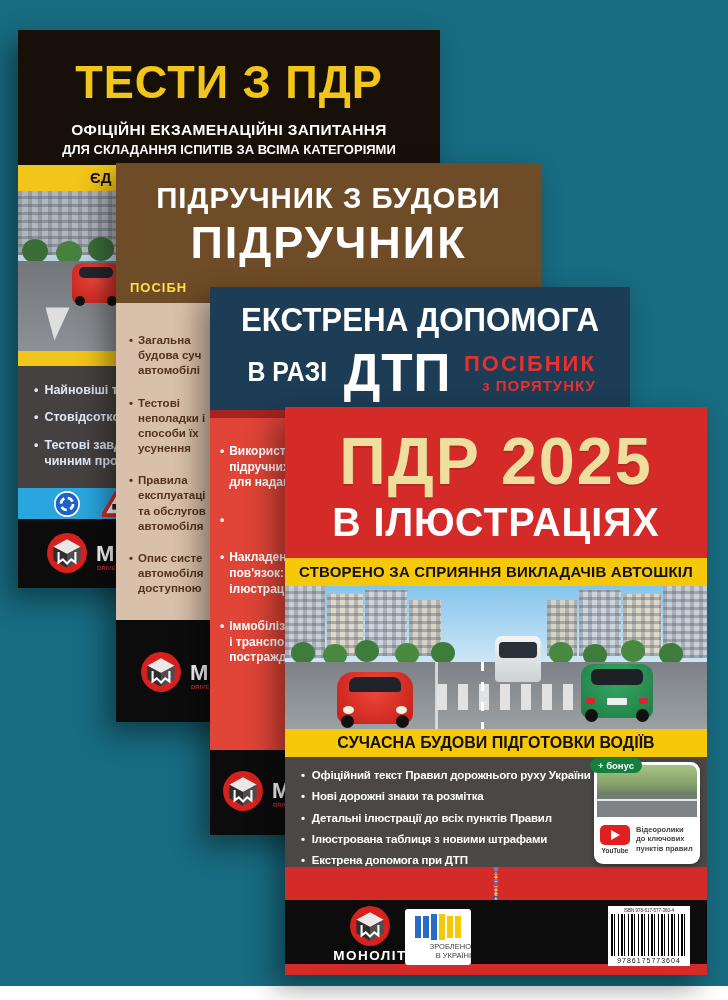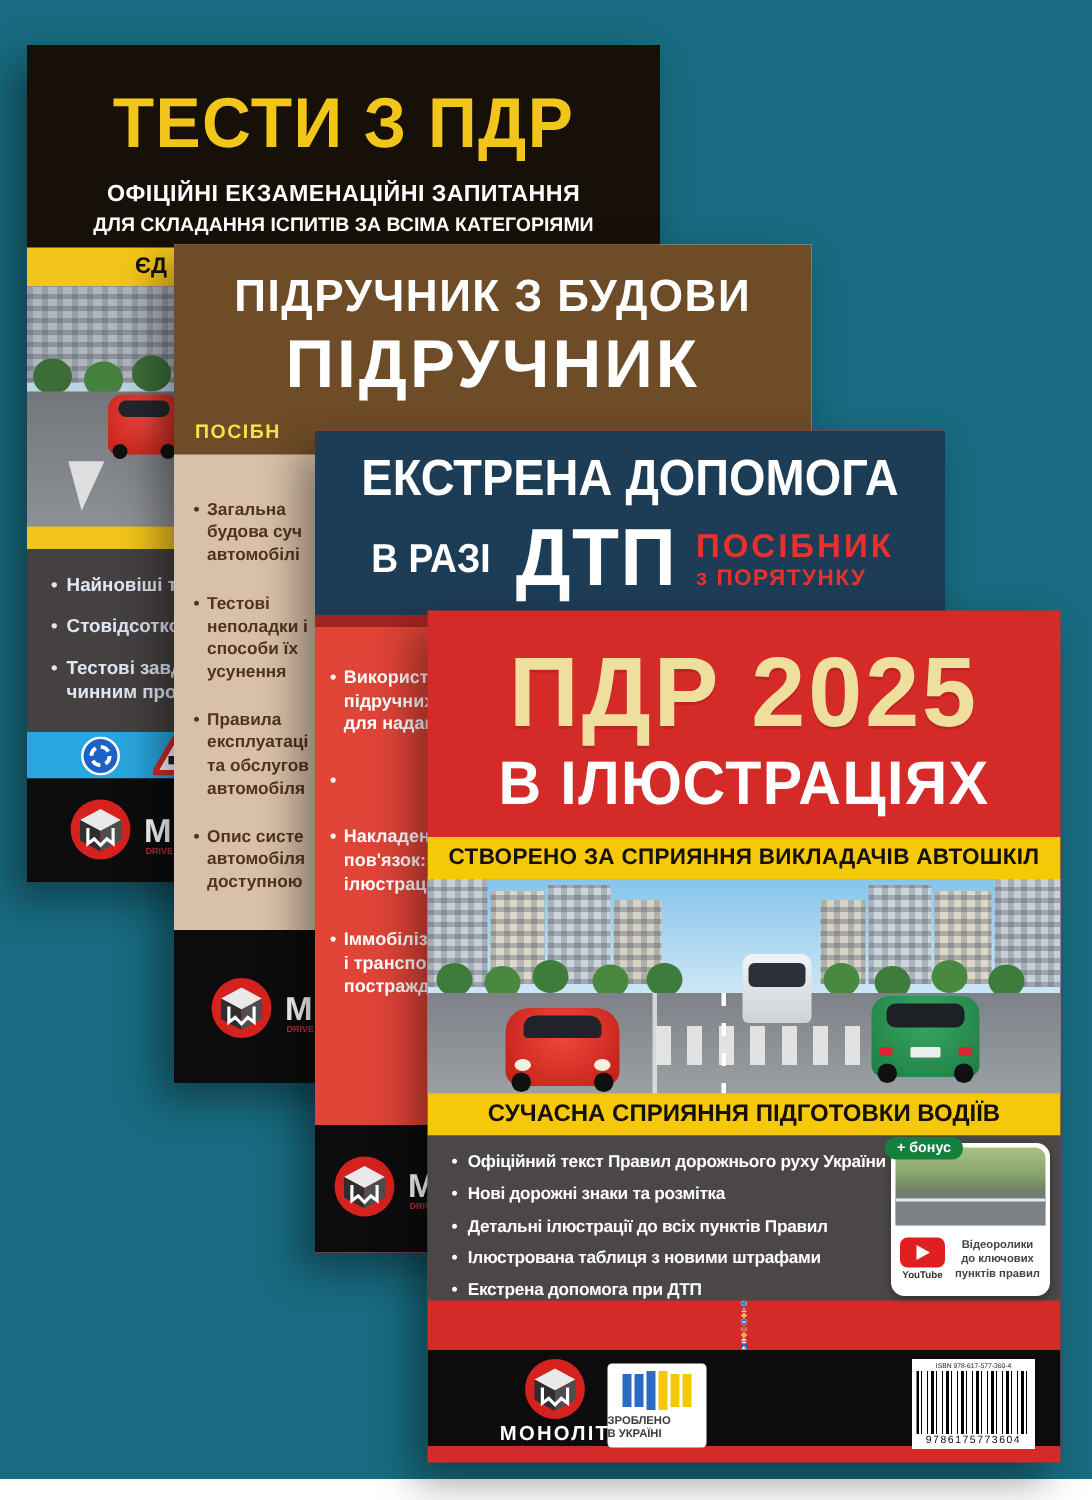--- a/index.html
+++ b/index.html
@@ -55,21 +55,21 @@
   .b2-footer .bname { position:absolute; left:74px; top:40px; color:#fff; font-size:22px; font-weight:900; letter-spacing:1px; }
   .b2-footer .btag { position:absolute; left:75px; top:64px; color:#b33; font-size:6px; font-weight:bold; width:36px; overflow:hidden; white-space:nowrap; }
 
   
   .book3 { left:210px; top:287px; width:420px; height:548px; background:linear-gradient(90deg,#e04538,#d63a2e); z-index:3; }
   .b3-head { position:absolute; left:0; top:0; width:100%; height:123px; background:#1d3c55; }
   .b3-t1 { margin-top:13px; text-align:center; color:#fff; font-size:34px; font-weight:900; letter-spacing:0; transform:scaleX(.92); white-space:nowrap; }
   .b3-row { display:flex; justify-content:center; align-items:center; gap:10px; margin-top:2px; }
   .b3-t2a { color:#fff; font-size:27px; font-weight:900; transform:scaleX(.92); }
   .b3-t2b { color:#fff; font-size:54px; font-weight:900; letter-spacing:1px; transform:scaleX(.95); }
-  .b3-badge { text-align:left; }
+  .b3-badge { text-align:right; }
   .b3-badge .l1 { color:#e8312d; font-size:22px; font-weight:900; letter-spacing:2px; }
   .b3-badge .l2 { color:#e8312d; font-size:15px; font-weight:900; letter-spacing:1px; }
   .b3-divider { position:absolute; left:0; top:123px; width:100%; height:8px; background:#a32420; }
   .b3-body { position:absolute; left:0; top:131px; width:100%; bottom:85px; padding:26px 0 0 10px; }
   .b3-body .bullet { display:flex; gap:5px; color:#fff; font-size:12px; font-weight:bold; line-height:1.3; margin-bottom:22px; width:70px; }
   .b3-footer { position:absolute; left:0; bottom:0; width:100%; height:85px; background:#0c0c0c; }
   .b3-footer .logo { position:absolute; left:12px; top:20px; }
   .b3-footer .bname { position:absolute; left:62px; top:28px; color:#fff; font-size:22px; font-weight:900; }
   .b3-footer .btag { position:absolute; left:63px; top:52px; color:#b33; font-size:6px; font-weight:bold; width:18px; overflow:hidden; white-space:nowrap; }
 
@@ -115,33 +115,33 @@
   .bonus { position:absolute; right:7px; top:355px; width:106px; height:102px; background:#fff; border-radius:9px; box-shadow:0 2px 5px rgba(0,0,0,.35); }
   .bonus .photo { position:absolute; left:3px; top:3px; right:3px; height:52px; border-radius:7px 7px 0 0;
     background:linear-gradient(180deg,#a8c285 0,#87a46c 35%,#6f8068 55%,#767e80 70%,#8e9496 100%); overflow:hidden; }
   .bonus .photo .rd { position:absolute; left:0; bottom:0; width:100%; height:18px; background:#7c8286; border-top:2px solid #e8e8e8; }
   .bonus .pill { position:absolute; left:-4px; top:-4px; background:#15803d; color:#fff; font-size:9.5px; font-weight:800; padding:2px 8px; border-radius:9px; }
   .bonus .row { position:absolute; left:4px; right:3px; bottom:5px; height:40px; display:flex; align-items:center; gap:4px; }
   .yt { width:34px; text-align:center; }
   .yt .btn { width:30px; height:20px; background:#e02020; border-radius:5px; margin:0 auto; position:relative; }
   .yt .btn::after { content:""; position:absolute; left:11px; top:5px; border-left:9px solid #fff; border-top:5px solid transparent; border-bottom:5px solid transparent; }
   .yt .lbl { font-size:6.5px; font-weight:bold; color:#333; margin-top:2px; }
-  .bonus .txt { font-size:7.5px; font-weight:bold; color:#444; line-height:1.25; width:58px;text-align:center; }
+  .bonus .txt { font-size:7.5px; font-weight:bold; color:#444; line-height:1.25; width:58px; }
   .b4-signs { position:absolute; left:0; top:460px; width:100%; height:33px; display:flex; align-items:center; justify-content:space-between; padding:0 20px;flex-direction:column; }
   .b4-signs svg { display:block; }
   .b4-footer { position:absolute; left:0; top:493px; width:100%; height:64px; background:#0c0c0c; }
   .b4-footer .logoblock { position:absolute; left:42px; top:5px; width:86px; text-align:center; }
   .b4-footer .bname { color:#fff; font-size:13.5px; font-weight:900; letter-spacing:1.5px; margin-top:1px; }
   .b4-footer .btag { color:#b33; font-size:5px; font-weight:bold; }
   .madein { position:absolute; left:120px; top:9px; width:66px; height:56px; background:#fff; border-radius:3px; padding-top:5px; }
   .madein .bars { display:flex; justify-content:center; align-items:center; gap:2px; height:26px; }
   .madein .bars i { display:block; width:6px; height:22px; }
   .madein .bars i:nth-child(3), .madein .bars i:nth-child(4) { height:26px; }
   .madein .bars .bu { background:#2a6bc8; } .madein .bars .ye { background:#f6c80a; }
-  .madein .t { text-align:left; font-size:7.5px; font-weight:700; color:#3c3c3c; line-height:1.15; margin-top:3px; }
+  .madein .t { text-align:right; font-size:7.5px; font-weight:400; color:#3c3c3c; line-height:1.15; margin-top:3px; }
   .barcode { position:absolute; right:17px; top:6px; width:82px; height:60px; background:#fff; padding:2px 3px; }
   .barcode .lbl { font-size:4.5px; text-align:center; color:#222; white-space:nowrap; overflow:hidden; }
   .barcode .bars { height:42px; margin-top:1px; background:repeating-linear-gradient(90deg,#000 0 2px,#fff 2px 3px,#000 3px 4px,#fff 4px 7px,#000 7px 8px,#fff 8px 10px); }
   .barcode .digits { font-size:7px; text-align:center; color:#111; letter-spacing:1px; margin-top:1px; }
 
   .logo-svg { display:block; }
   .dot { flex:0 0 auto; }
 </style>
 </head>
 <body>
@@ -317,21 +317,21 @@
     <div class="i-suv">
       <div class="win"></div>
       <div class="tl l"></div>
       <div class="tl r"></div>
       <div class="plate"></div>
       <div class="wl"></div>
       <div class="wr"></div>
     </div>
   </div>
 
-  <div class="b4-band2">СУЧАСНА СПРИЯННЯ ПІДГОТОВКИ ВОДІЇВ</div>
+  <div class="b4-band2">СУЧАСНА БУДОВИ ПІДГОТОВКИ ВОДІЇВ</div>
 
   <div class="b4-gray">
     <div class="bullet">
         <span class="dot">•</span>
         <span>Офіційний текст Правил дорожнього руху України</span>
       </div>
     <div class="bullet">
         <span class="dot">•</span>
         <span>Нові дорожні знаки та розмітка</span>
       </div>

